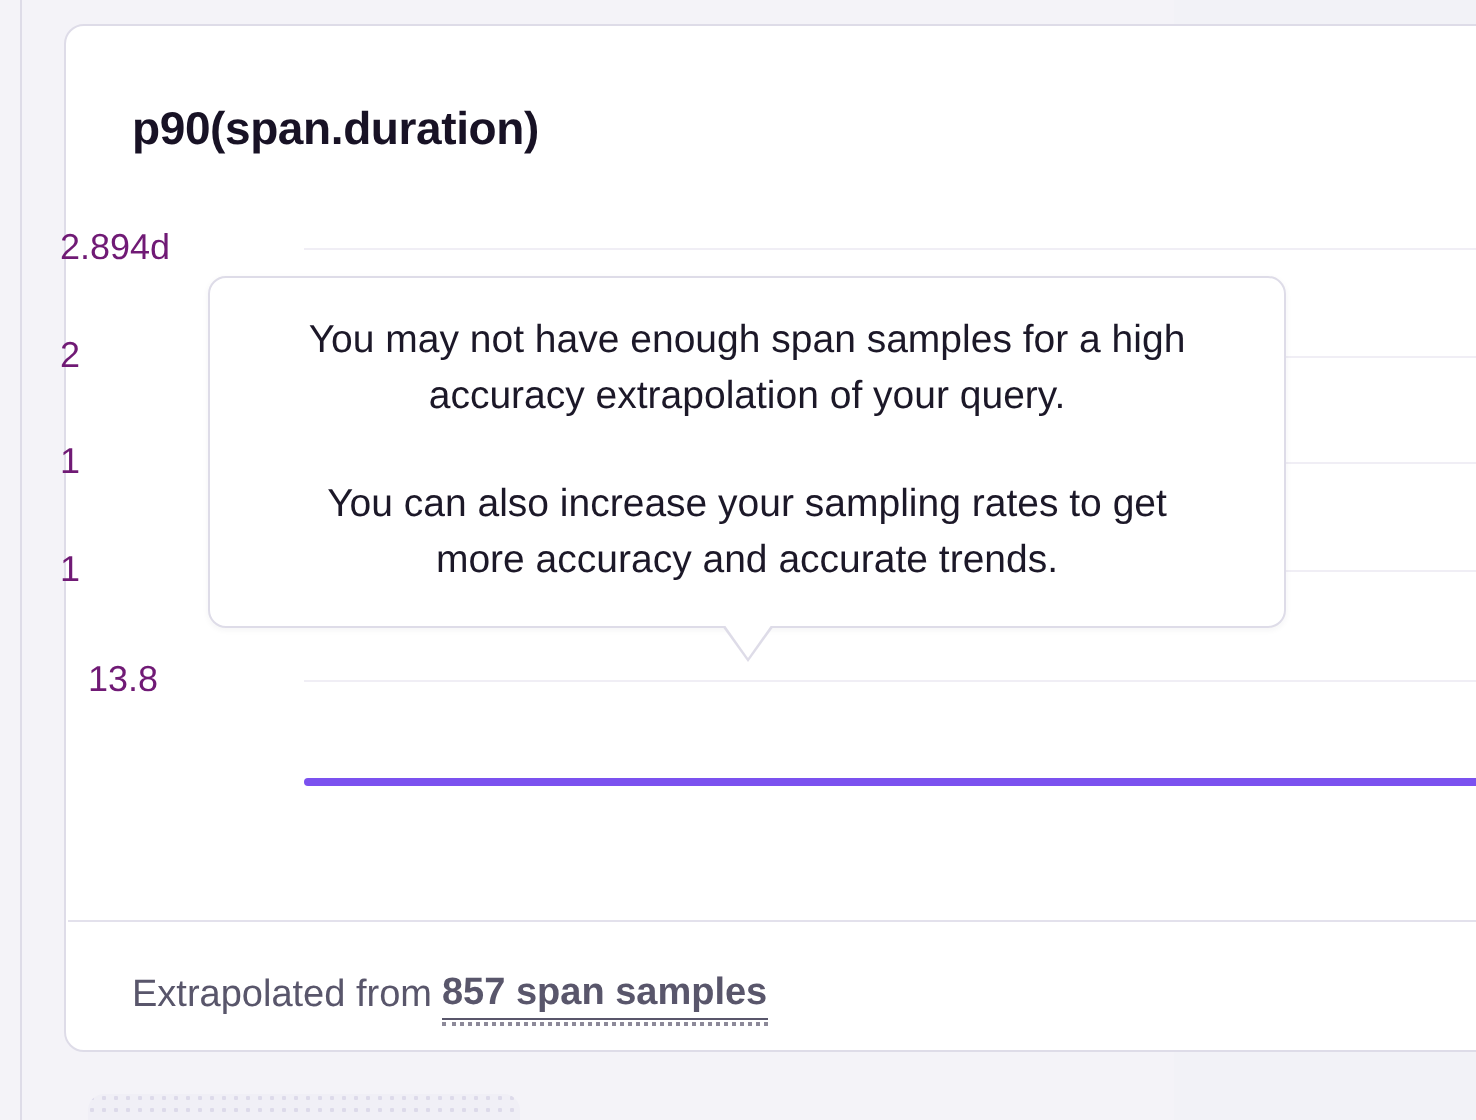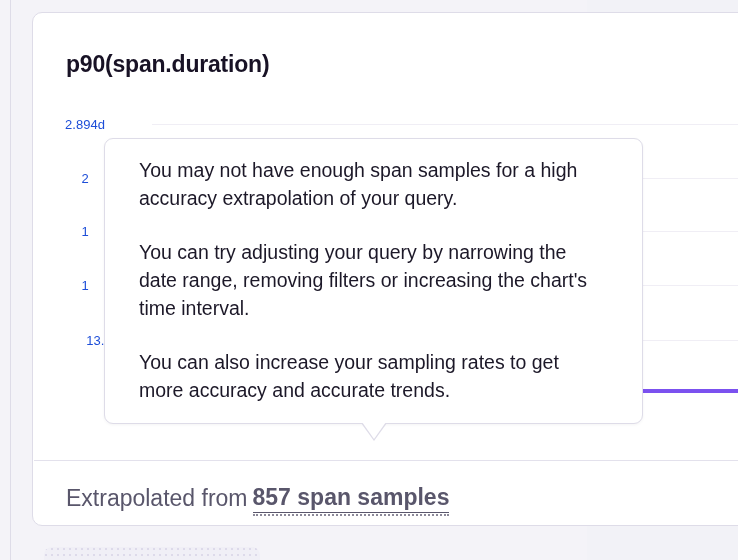--- a/index.html
+++ b/index.html
@@ -73,23 +73,23 @@
     left: 0;
     top: 0;
     width: 80px;
     height: 362px;
   }
 
   .y-tick {
     position: absolute;
     right: 6px;
     width: 110px;
-    text-align: center;
-    font-size: 13px;
-    color: #1d4ed8;
+    text-align: left;
+    font-size: 18px;
+    color: #701a75;
     white-space: nowrap;
     transform: translateY(-50%);
   }
 
   .gridlines {
     position: absolute;
     left: 86px;
     right: 0;
     top: 0;
     height: 362px;
@@ -132,21 +132,21 @@
     background: #E3E1EC;
   }
 
   .chart-footer {
     position: absolute;
     left: 33px;
     top: 463px;
     height: 44px;
     display: flex;
     align-items: center;
-    font-size: 23px;
+    font-size: 19px;
     color: #59566B;
     white-space: nowrap;
   }
 
   .footer-link {
     color: #59566B;
     text-decoration: none;
     border-bottom: 1px solid #59566B;
     padding-bottom: 1px;
     position: relative;
@@ -174,20 +174,21 @@
     border-radius: 9px;
     padding: 17px 34px 19px 34px;
     box-shadow: 0 1px 3px rgba(43,34,51,0.05);
     z-index: 30;
   }
 
   .tooltip p {
     font-size: 19.5px;
     line-height: 28px;
     color: #1C1828;
+    text-align: center;
   }
   .tooltip p + p { margin-top: 26px; }
 
   .tooltip-arrow-outer,
   .tooltip-arrow-inner {
     position: absolute;
     width: 0; height: 0;
     left: 50%;
   }
   .tooltip-arrow-outer {
@@ -260,21 +261,20 @@
     <div class="card-divider"></div>
 
     <div class="chart-footer">
       <span>Extrapolated from</span>
       <span class="footer-link">857 span samples</span>
     </div>
   </div>
 
   <div class="tooltip">
     <p>You may not have enough span samples for a high accuracy extrapolation of your query.</p>
-    <p>You can try adjusting your query by narrowing the date range, removing filters or increasing the chart's time interval.</p>
     <p>You can also increase your sampling rates to get more accuracy and accurate trends.</p>
     <div class="tooltip-arrow-outer"></div>
     <div class="tooltip-arrow-inner"></div>
   </div>
 
   <div class="skeleton-card"></div>
 
 </div>
 
 </body></html>

